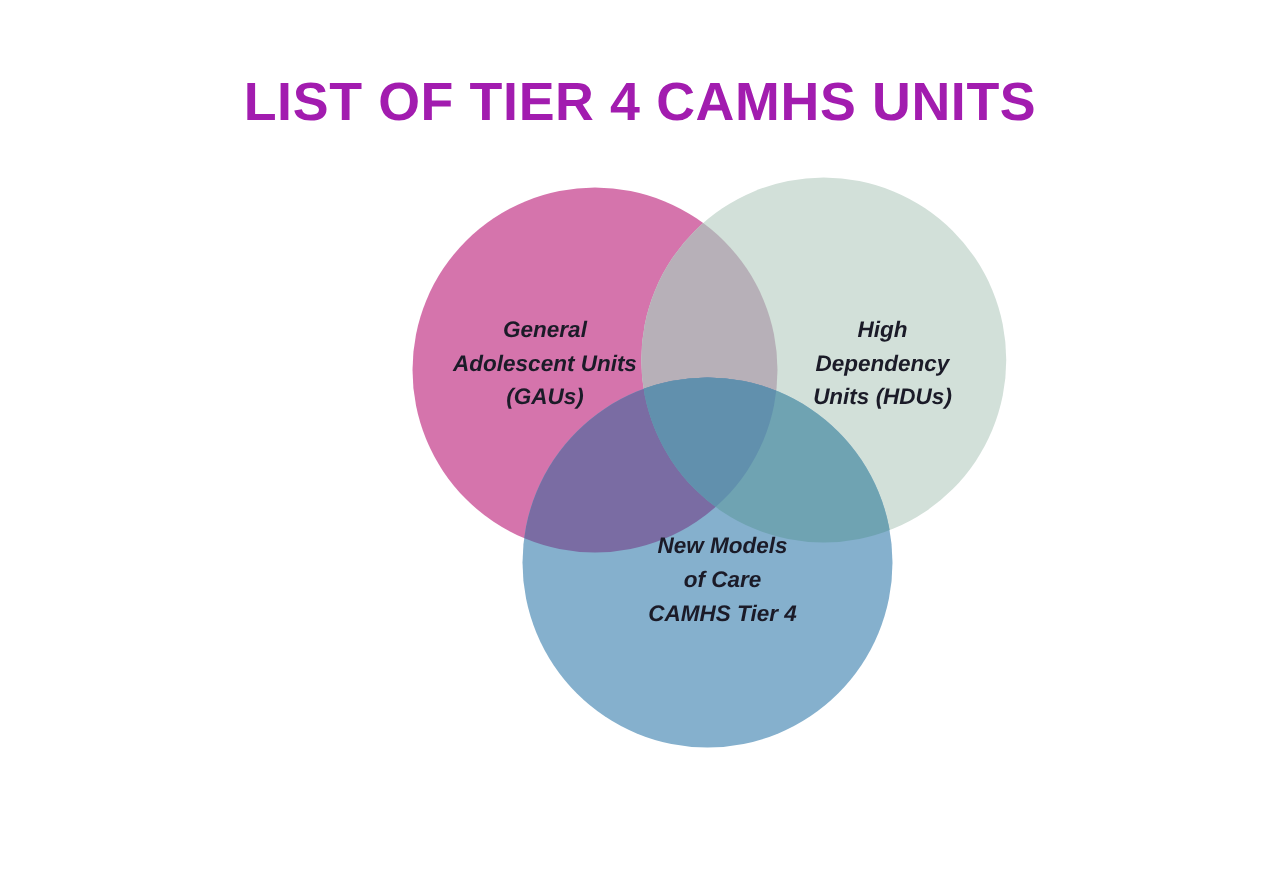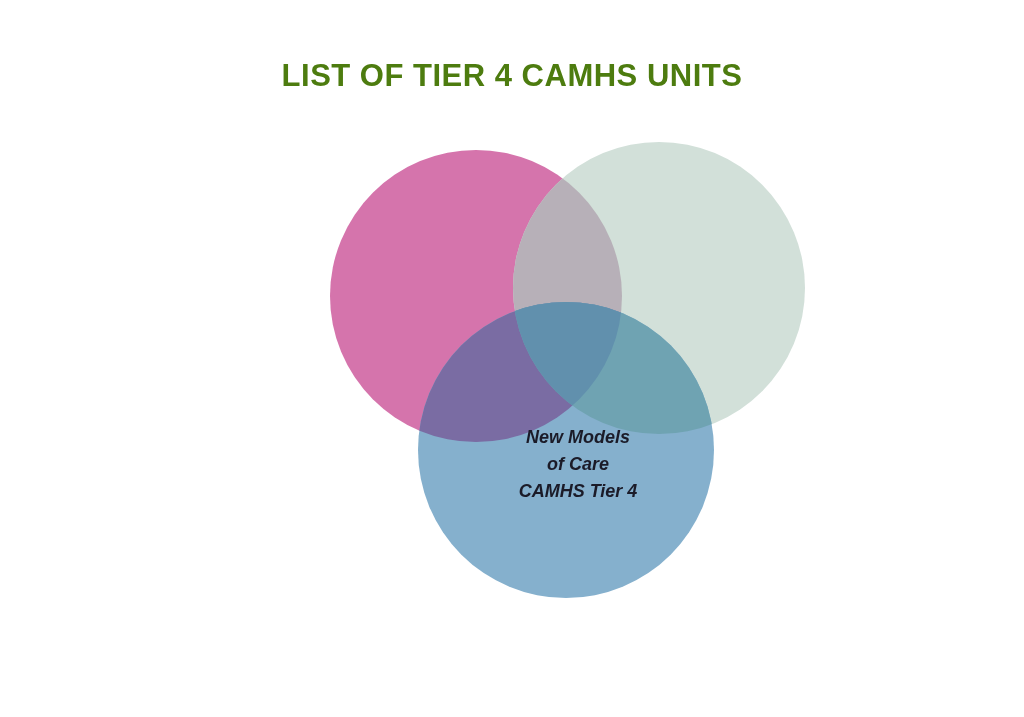--- a/index.html
+++ b/index.html
@@ -14,24 +14,24 @@
     background: #ffffff;
     overflow: hidden;
     font-family: "Liberation Sans", sans-serif;
   }
   .page-title {
     position: absolute;
     top: 58px;
     left: 0;
     width: 100%;
     text-align: center;
-    font-size: 31px;
+    font-size: 43px;
     font-weight: 900;
     letter-spacing: 0.5px;
-    color: #4d7c0f;
+    color: #a21caf;
     font-family: "Liberation Sans", sans-serif;
   }
   .venn-svg {
     position: absolute;
     top: 0;
     left: 0;
   }
   .set-label {
     position: absolute;
     transform: translate(-50%, -50%);
@@ -74,19 +74,25 @@
 
     <circle cx="566" cy="450" r="148" clip-path="url(#clip-gau)" fill="#7a6ca3"></circle>
 
     <circle cx="566" cy="450" r="148" clip-path="url(#clip-hdu)" fill="#6fa3b2"></circle>
 
     <g clip-path="url(#clip-gau)">
       <circle cx="566" cy="450" r="148" clip-path="url(#clip-hdu)" fill="#6190ad"></circle>
     </g>
   </svg>
 
+  <div class="set-label label-gau">General
+Adolescent Units
+(GAUs)</div>
 
+  <div class="set-label label-hdu">High
+Dependency
+Units (HDUs)</div>
 
   <div class="set-label label-camhs">New Models
 of Care
 CAMHS Tier 4</div>
 
 </div>
 
 </body></html>

